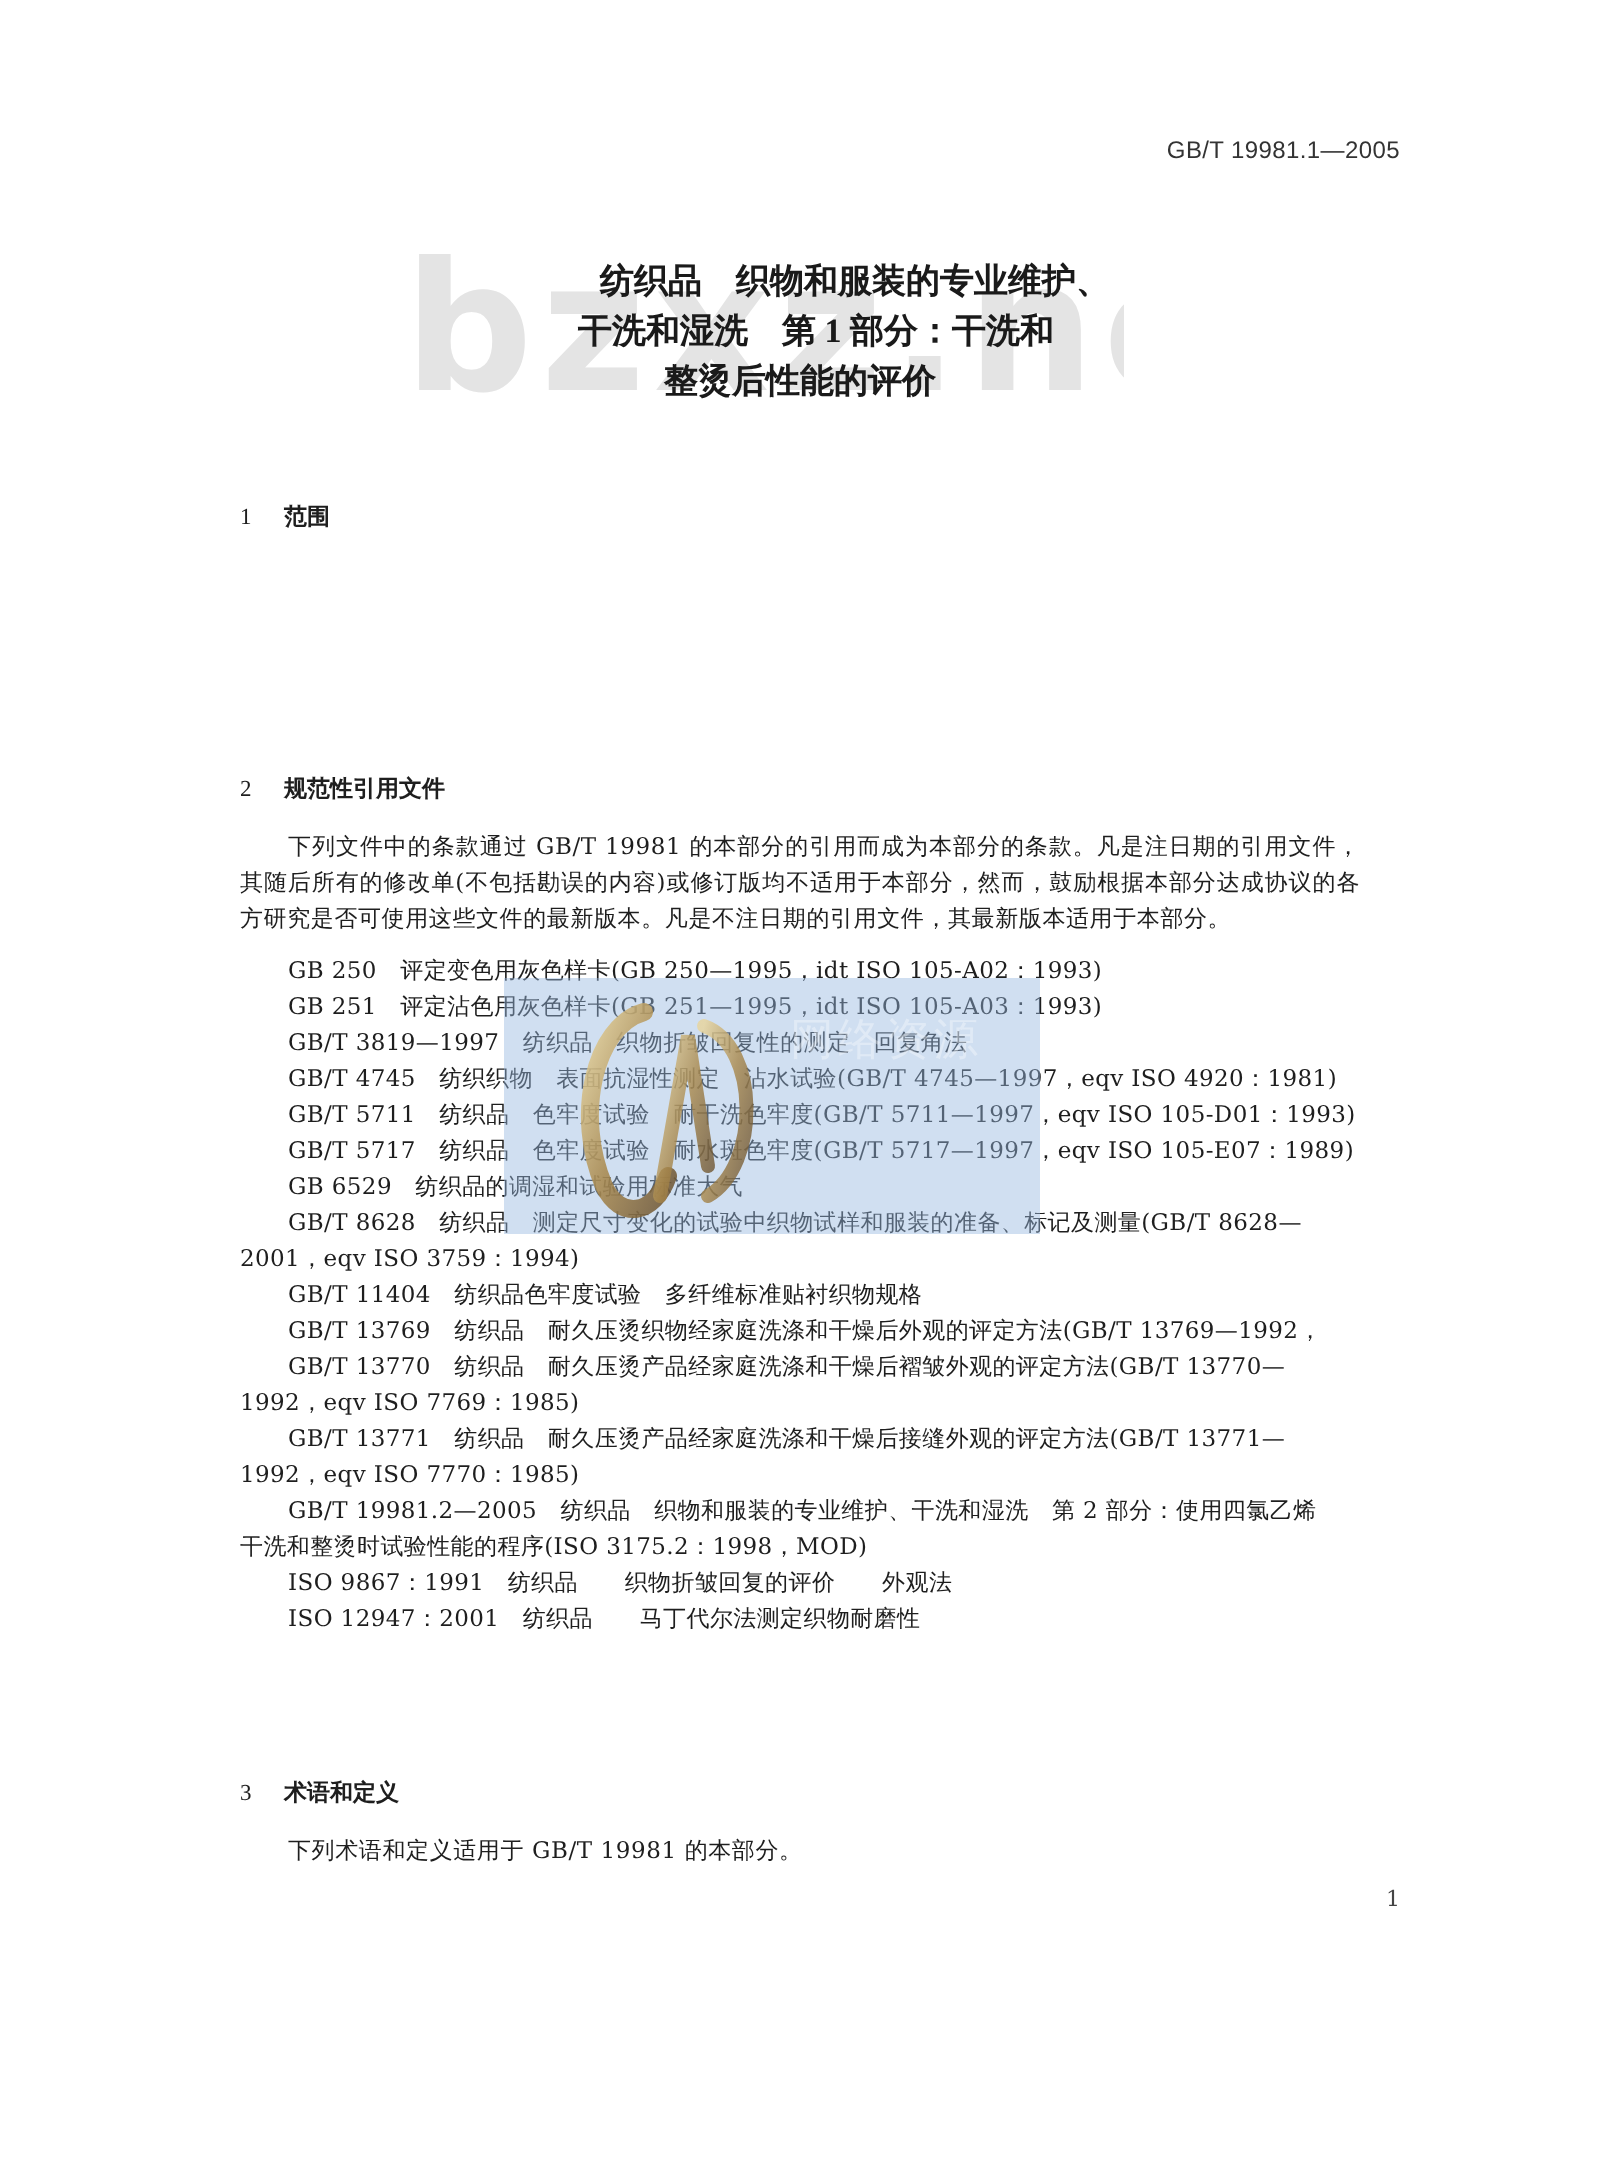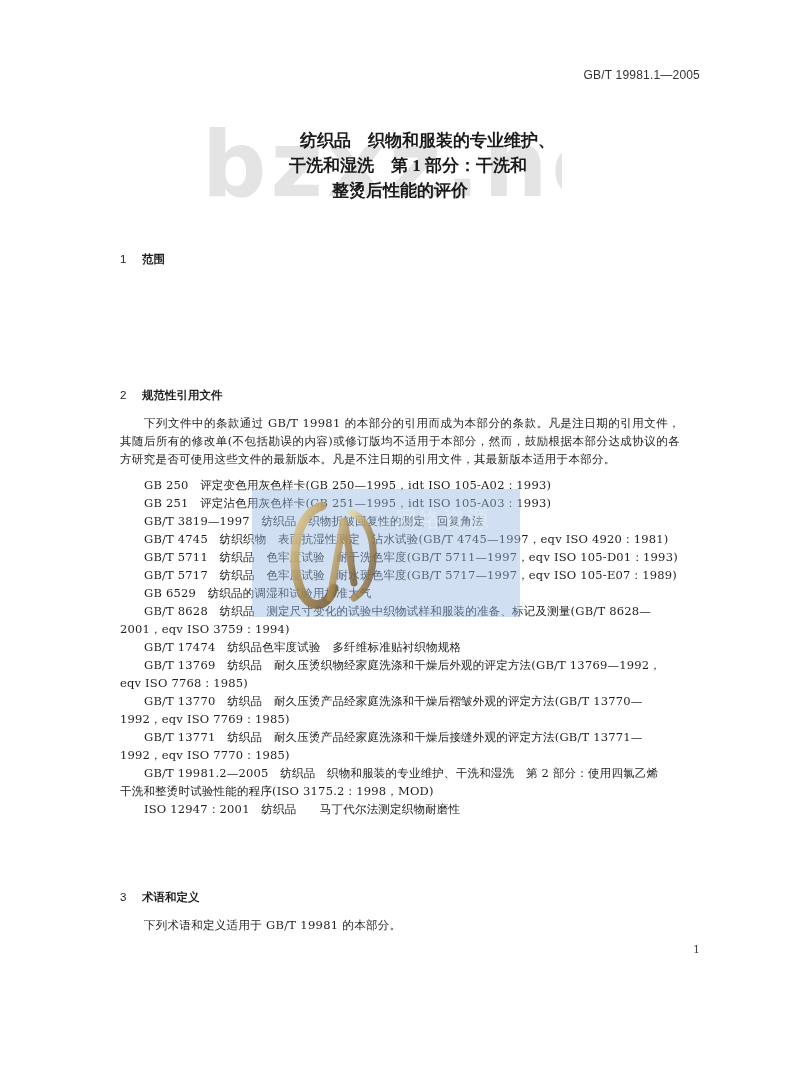--- a/index.html
+++ b/index.html
@@ -67,21 +67,21 @@
     .content {
       position: absolute;
       left: 120px;
       top: 250px;
       width: 560px;
       font-size: 11.5px;
       line-height: 18px;
       z-index: 2;
     }
     .sec-h {
-      font-family: Liberation Sans, sans-serif;
+      font-family: Liberation Serif, serif;
       font-weight: bold;
       font-size: 11.5px;
       margin: 0;
       height: 18px;
     }
     .sec-h .num { display: inline-block; width: 22px; font-weight: normal; }
     .para {
       margin: 0;
       text-indent: 24px;
       text-align: justify;
@@ -175,25 +175,26 @@
       <div class="gap-s"></div>
 
       <p class="ref"><span>GB 250</span>　<span>评定变色用灰色样卡(GB 250—1995，idt ISO 105-A02：1993)</span></p>
       <p class="ref"><span>GB 251</span>　<span>评定沾色用灰色样卡(GB 251—1995，idt ISO 105-A03：1993)</span></p>
       <p class="ref"><span>GB/T 3819—1997</span>　<span>纺织品　织物折皱回复性的测定　回复角法</span></p>
       <p class="ref"><span>GB/T 4745</span>　<span>纺织织物　表面抗湿性测定　沾水试验(GB/T 4745—1997，eqv ISO 4920：1981)</span></p>
       <p class="ref"><span>GB/T 5711</span>　<span>纺织品　色牢度试验　耐干洗色牢度(GB/T 5711—1997，eqv ISO 105-D01：1993)</span></p>
       <p class="ref"><span>GB/T 5717</span>　<span>纺织品　色牢度试验　耐水斑色牢度(GB/T 5717—1997，eqv ISO 105-E07：1989)</span></p>
       <p class="ref"><span>GB 6529</span>　<span>纺织品的调湿和试验用标准大气</span></p>
       <p class="ref"><span>GB/T 8628</span>　<span>纺织品　测定尺寸变化的试验中织物试样和服装的准备、标记及测量(GB/T 8628—</span><span class="cont">2001，eqv ISO 3759：1994)</span></p>
-      <p class="ref"><span>GB/T 17474</span>　<span>纺织品色牢度试验　多纤维标准贴衬织物规格</span></p>
-      <p class="ref"><span>GB/T 13769</span>　<span>纺织品　耐久压烫织物经家庭洗涤和干燥后外观的评定方法(GB/T 13769—1992，</span><span class="cont">eqv ISO 7768：1985)</span></p>
+      <p class="ref"><span>GB/T 11404</span>　<span>纺织品色牢度试验　多纤维标准贴衬织物规格</span></p>
+      <p class="ref"><span>GB/T 13769</span>　<span>纺织品　耐久压烫织物经家庭洗涤和干燥后外观的评定方法(GB/T 13769—1992，</span></p>
       <p class="ref"><span>GB/T 13770</span>　<span>纺织品　耐久压烫产品经家庭洗涤和干燥后褶皱外观的评定方法(GB/T 13770—</span><span class="cont">1992，eqv ISO 7769：1985)</span></p>
       <p class="ref"><span>GB/T 13771</span>　<span>纺织品　耐久压烫产品经家庭洗涤和干燥后接缝外观的评定方法(GB/T 13771—</span><span class="cont">1992，eqv ISO 7770：1985)</span></p>
       <p class="ref"><span>GB/T 19981.2—2005</span>　<span>纺织品　织物和服装的专业维护、干洗和湿洗　第 2 部分：使用四氯乙烯</span><span class="cont">干洗和整烫时试验性能的程序(ISO 3175.2：1998，MOD)</span></p>
+      <p class="ref"><span>ISO 9867：1991</span>　<span>纺织品　　织物折皱回复的评价　　外观法</span></p>
       <p class="ref"><span>ISO 12947：2001</span>　<span>纺织品　　马丁代尔法测定织物耐磨性</span></p>
     </div>
 
     <div class="s3">
       <p class="sec-h">
         <span class="num">3</span><span>术语和定义</span>
       </p>
       <div class="gap-m"></div>
       <p class="para">下列术语和定义适用于 GB/T 19981 的本部分。</p>
     </div>

